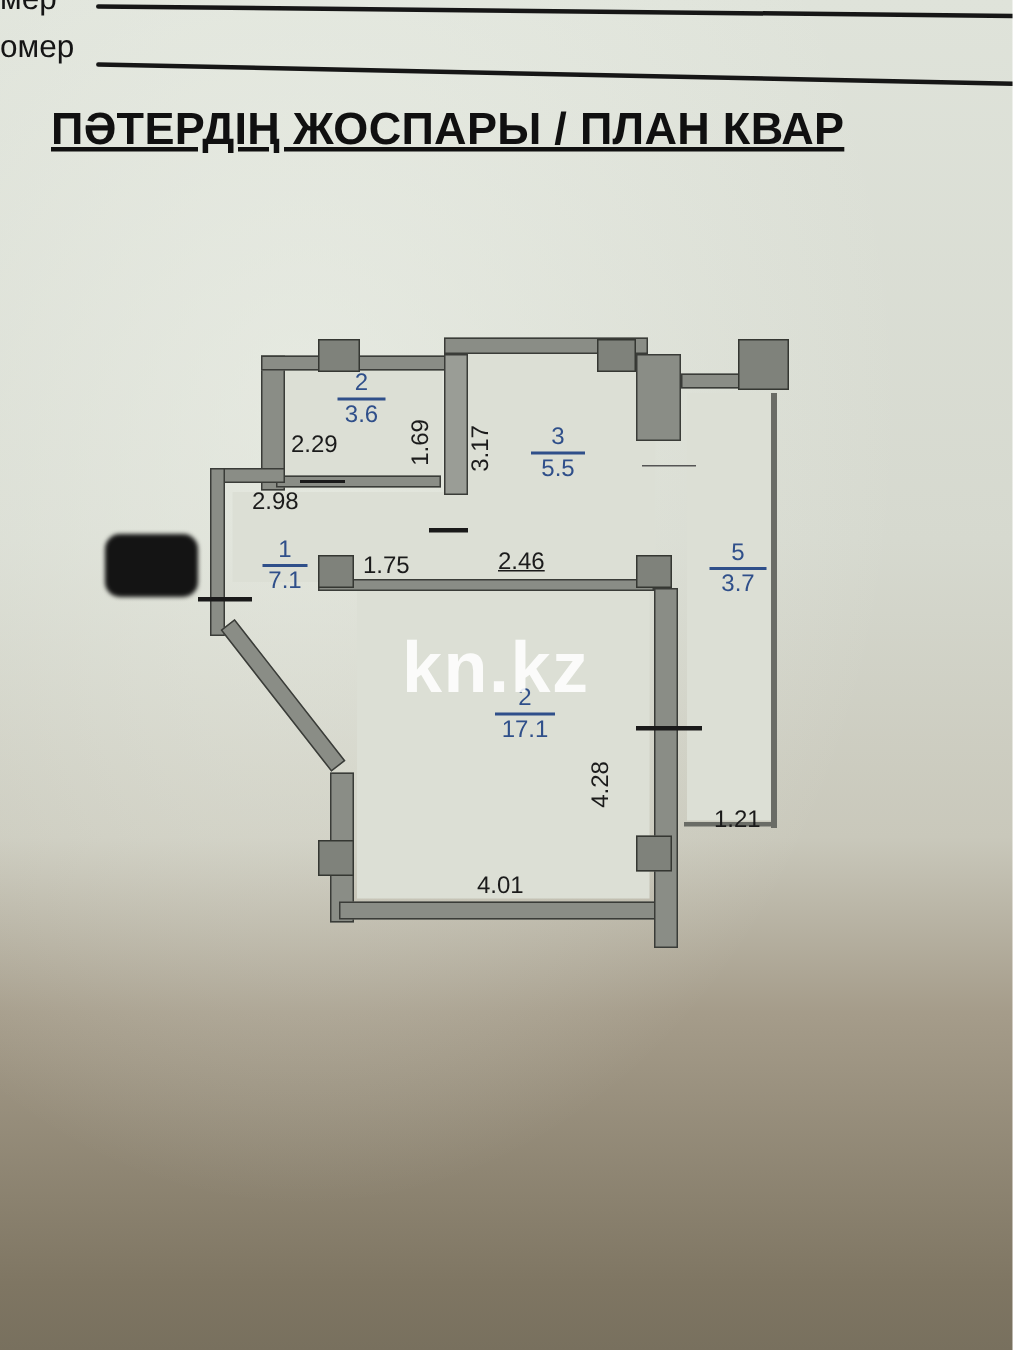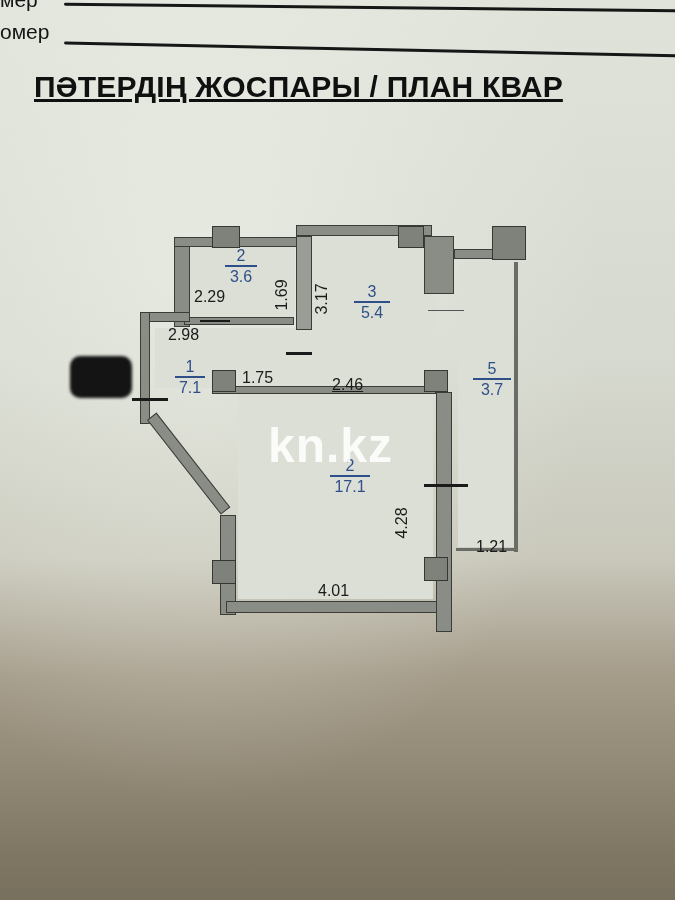--- a/index.html
+++ b/index.html
@@ -89,21 +89,21 @@
   <div class="door-tick" style="left:200px; top:320px; width:30px; height:2px;"></div>
 
   <div class="room-label" style="left:225px; top:247px; width:32px;">
     <span class="num">2</span>
     <span class="bar"></span>
     <span>3.6</span>
   </div>
   <div class="room-label" style="left:354px; top:283px; width:36px;">
     <span class="num">3</span>
     <span class="bar"></span>
-    <span>5.4</span>
+    <span>5.5</span>
   </div>
   <div class="room-label" style="left:175px; top:358px; width:30px;">
     <span class="num">1</span>
     <span class="bar"></span>
     <span>7.1</span>
   </div>
   <div class="room-label" style="left:330px; top:457px; width:40px;">
     <span class="num">2</span>
     <span class="bar"></span>
     <span>17.1</span>
@@ -112,21 +112,21 @@
     <span class="num">5</span>
     <span class="bar"></span>
     <span>3.7</span>
   </div>
 
   <div class="dim" style="left:194px; top:288px;">2.29</div>
   <div class="dim v" style="left:266px; top:286px;">1.69</div>
   <div class="dim v" style="left:306px; top:290px;">3.17</div>
   <div class="dim" style="left:168px; top:326px;">2.98</div>
   <div class="dim" style="left:242px; top:369px;">1.75</div>
-  <div class="dim" style="left:332px; top:376px;text-decoration:underline;">2.46</div>
+  <div class="dim" style="left:332px; top:366px;text-decoration:underline;">2.46</div>
   <div class="dim" style="left:290px; top:582px;margin-left:28px;">4.01</div>
   <div class="dim v" style="left:386px; top:514px;">4.28</div>
   <div class="dim" style="left:476px; top:538px;">1.21</div>
 
   <div class="watermark">kn.kz</div>
 </div>
 
 <div class="redact"></div>
 
 </body></html>

